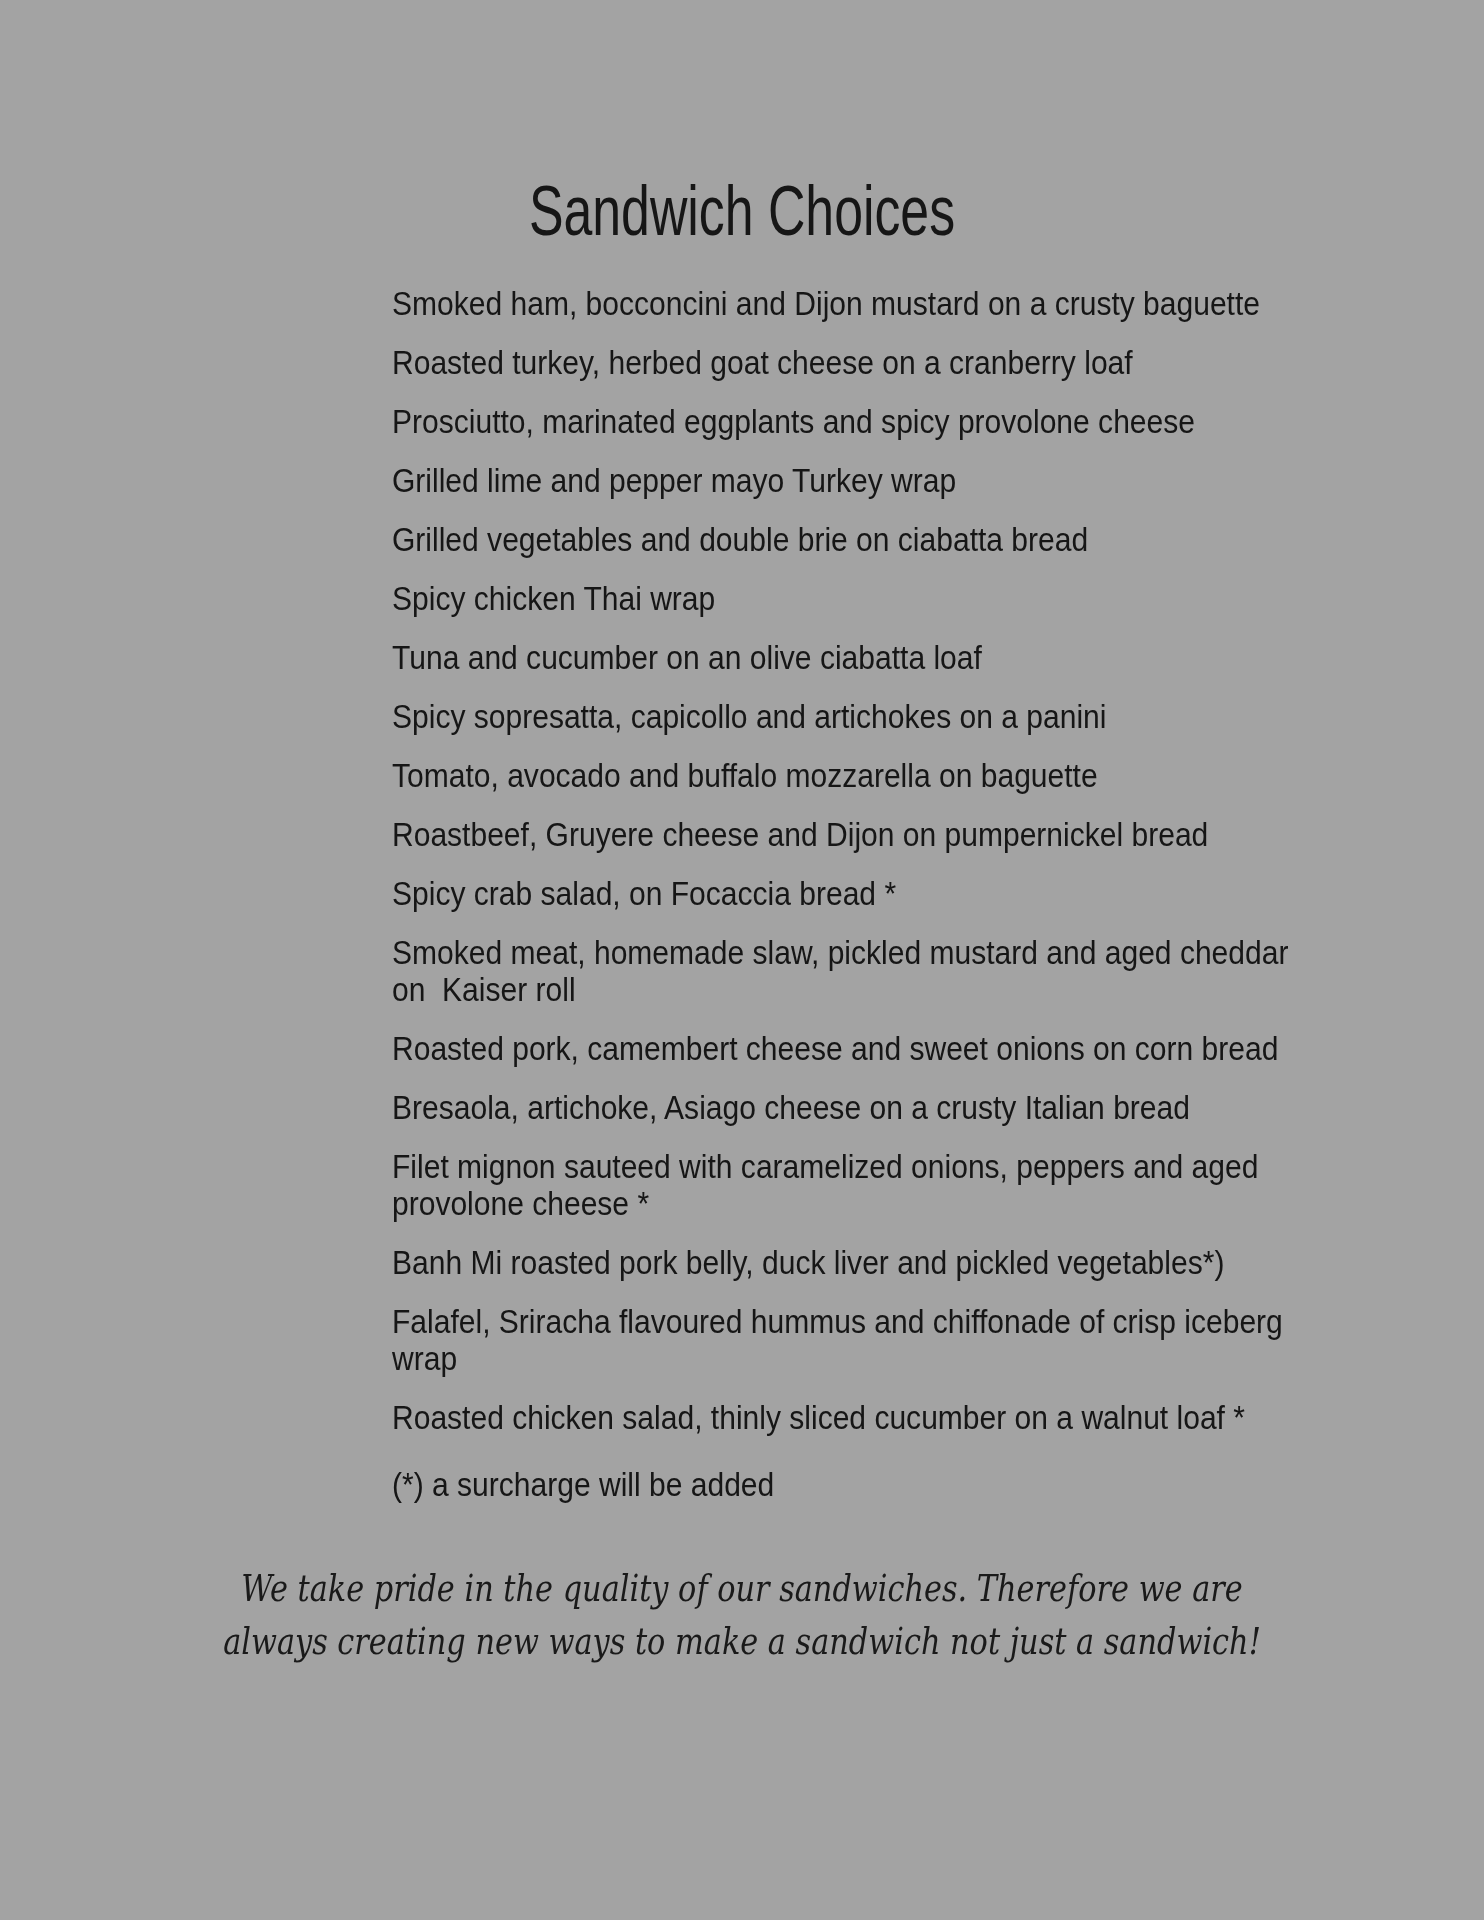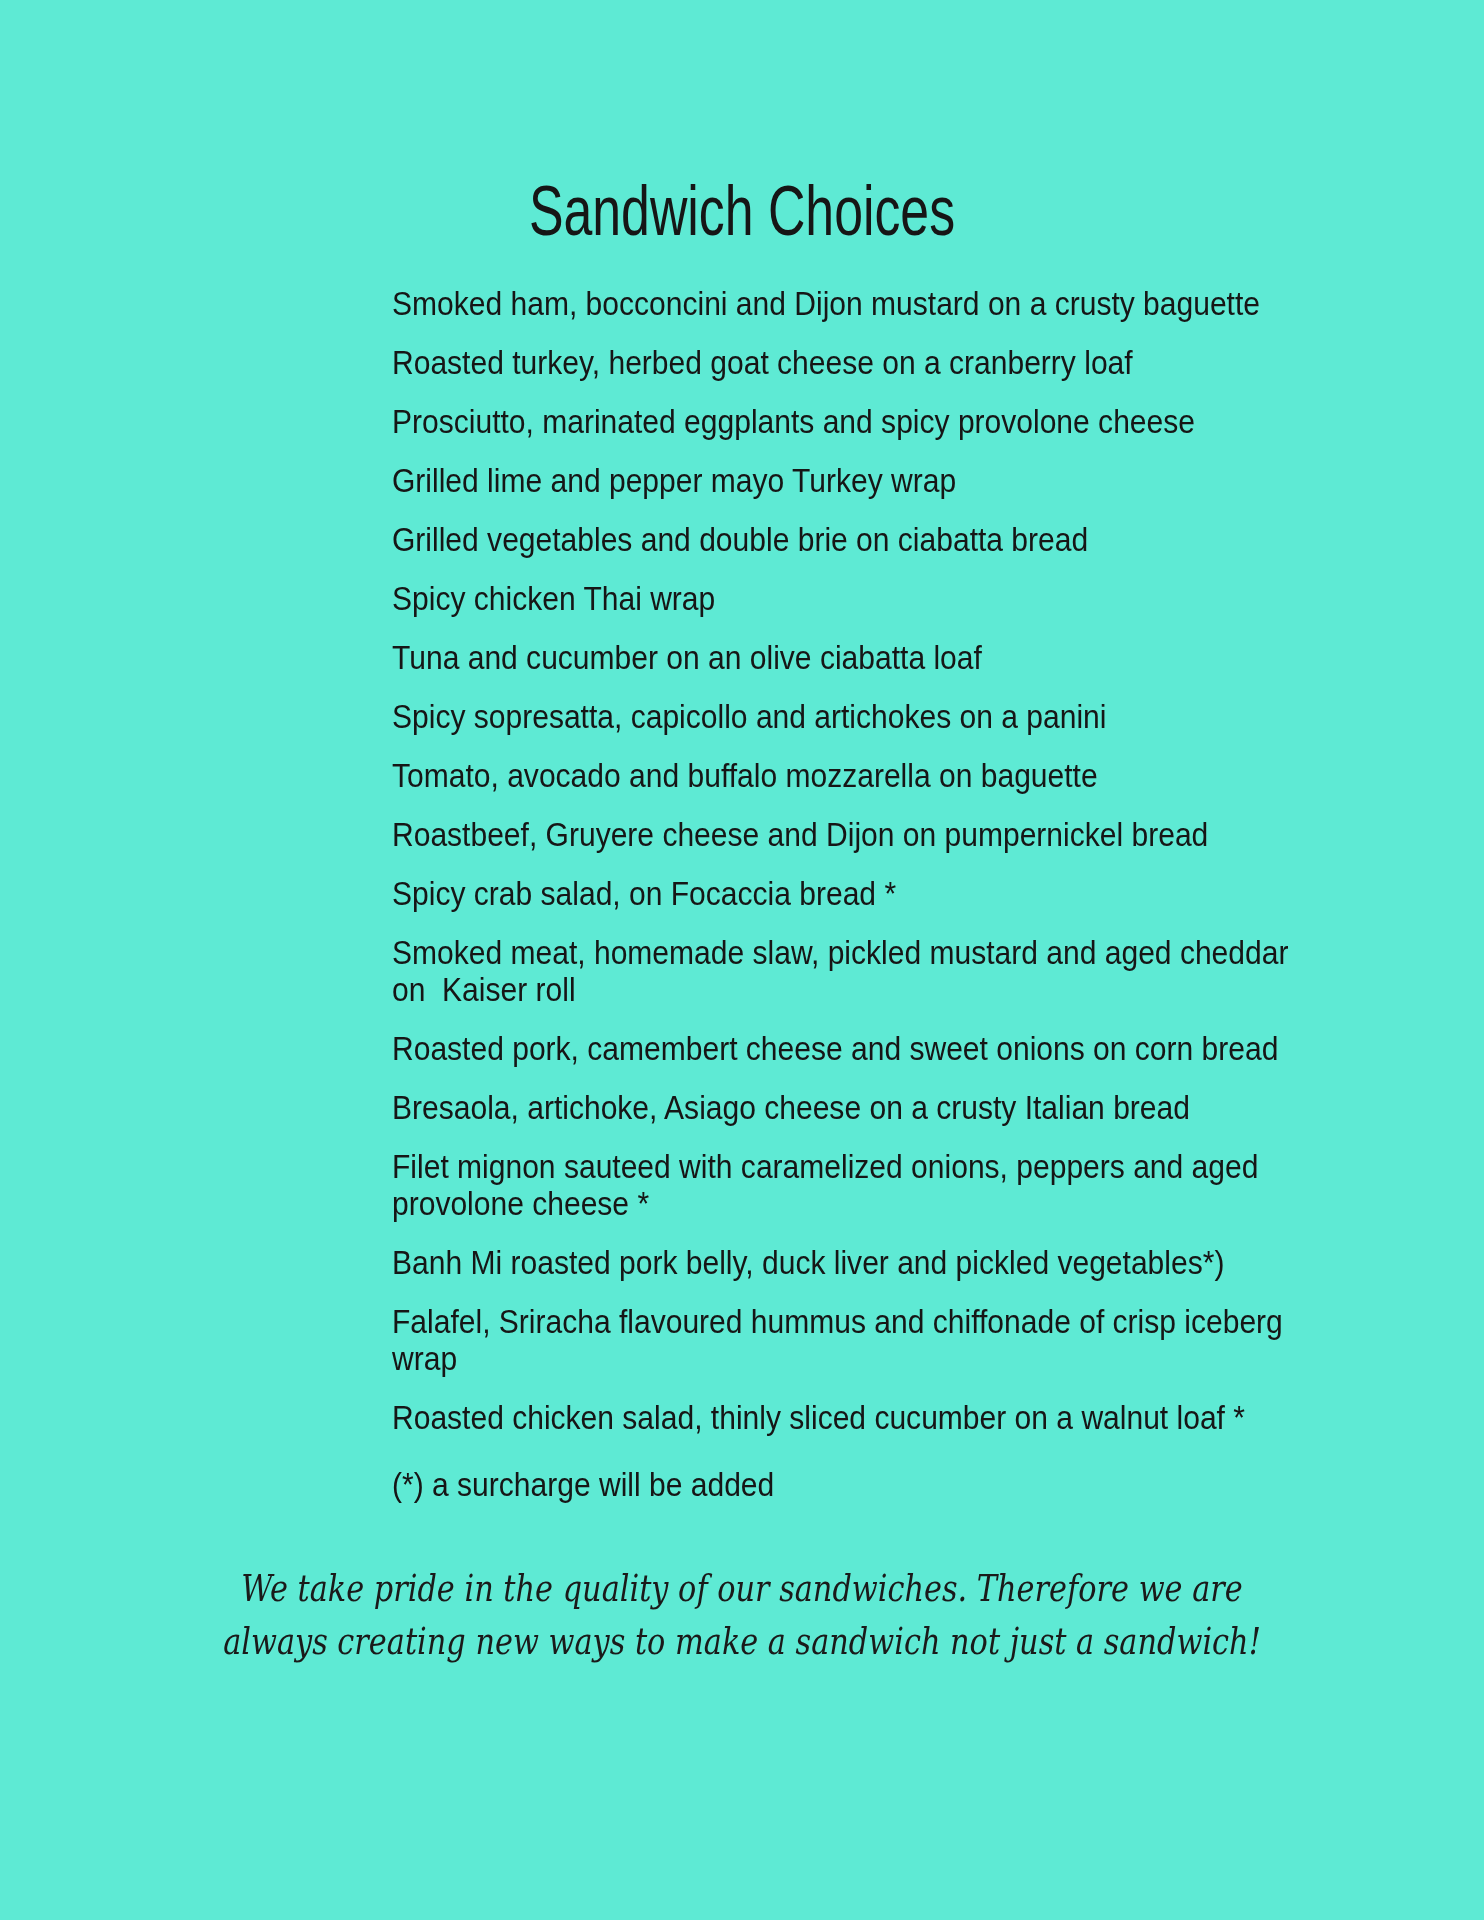--- a/index.html
+++ b/index.html
@@ -4,21 +4,21 @@
 <style>
   html, body {
     margin: 0;
     padding: 0;
     background: #ffffff;
   }
   .page {
     position: relative;
     width: 1484px;
     height: 1920px;
-    background: #5eead4;
+    background: #a3a3a3;
     color: #161616;
     font-family: "Liberation Sans", sans-serif;
     overflow: hidden;
   }
   .title {
     margin: 173px 0 0 0;
     padding: 0;
     font-size: 70px;
     line-height: 76px;
     font-weight: 400;

